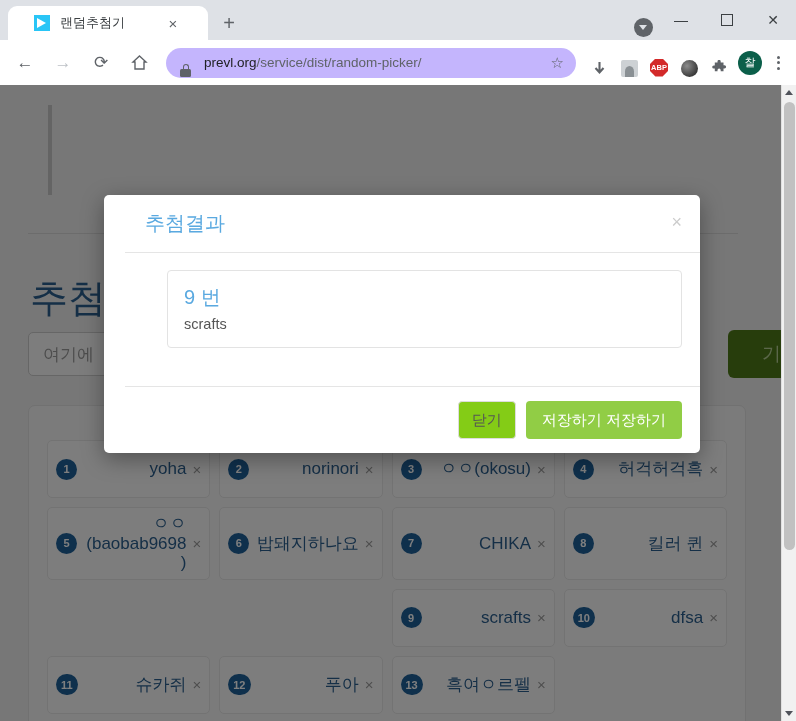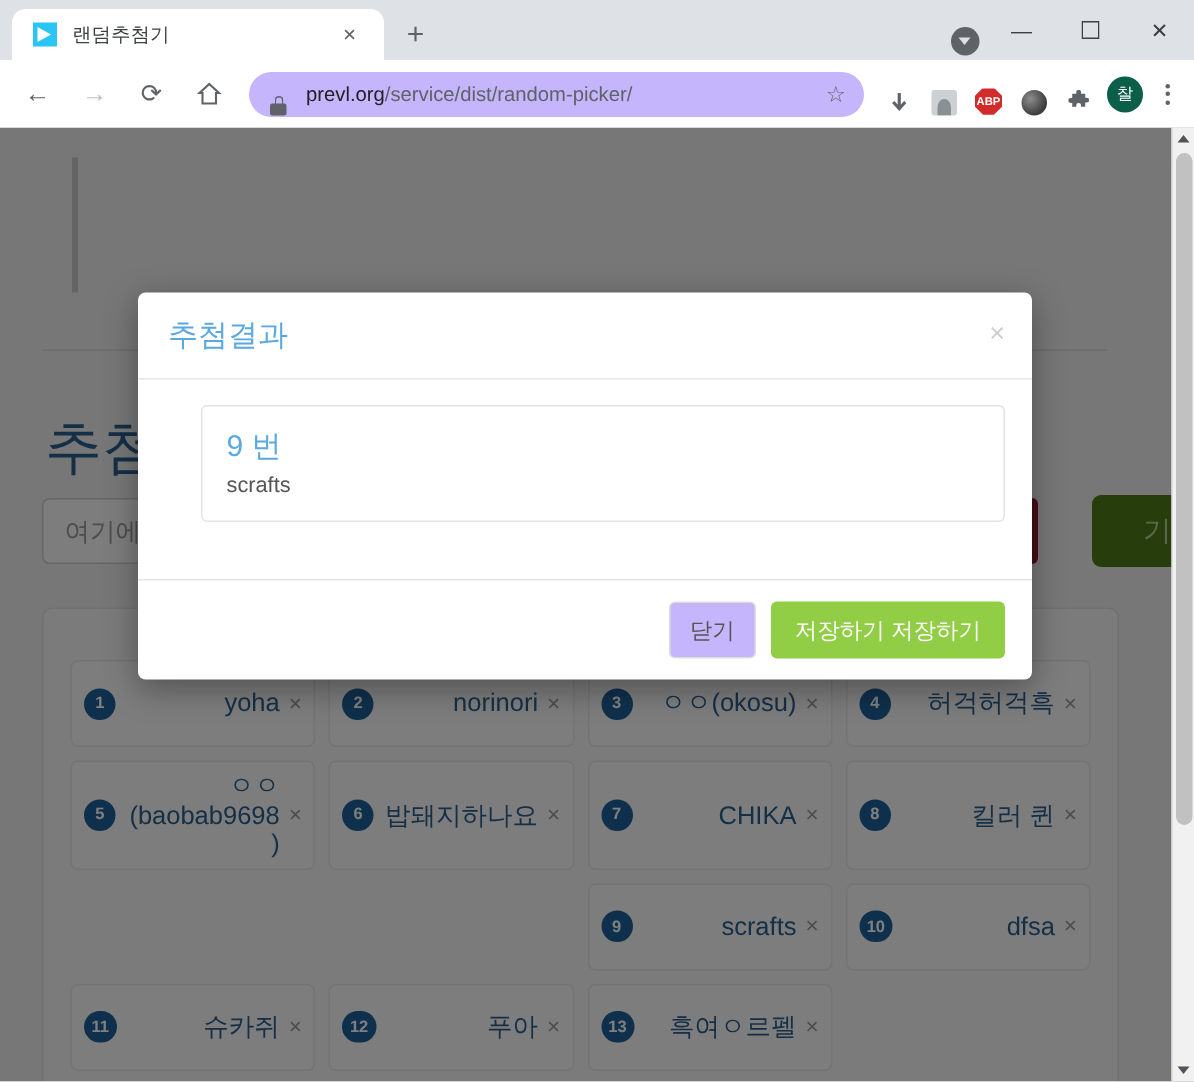--- a/index.html
+++ b/index.html
@@ -11,23 +11,23 @@
   }
 
   
   .browser { width: 796px; height: 721px; position: relative; }
 
   .titlebar {
     height: 40px; background: #dee1e6;
     display: flex; align-items: flex-end; position: relative;
   }
   .tab {
-    margin-left: 8px; width: 248px; height: 34px;
+    margin-left: 8px; width: 200px; height: 34px;
     background: #ffffff; border-radius: 9px 9px 0 0;
-    display: flex; align-items: center; padding: 0 14px;
+    display: flex; align-items: center; padding: 0 26px;
     position: relative; z-index: 2;
   }
   .tab-favicon {
     width: 16px; height: 16px; background: #29c5f6;
     flex: 0 0 16px; margin-right: 10px; position: relative;
   }
   .tab-favicon::after {
     content: ""; position: absolute; left: 3px; top: 3px;
     border-left: 9px solid #ffffff; border-top: 5px solid transparent;
     border-bottom: 5px solid transparent;
@@ -205,24 +205,25 @@
   .cell-name {
     flex: 1; text-align: right; font-size: 17px; color: #2b5f8e;
     line-height: 1.15; word-break: break-word;
   }
   .cell-x {
     flex: 0 0 auto; font-size: 15px; color: #9c9c9c; cursor: pointer;
   }
 
   
   .modal {
-    position: absolute; left: 92px; top: 110px;
+    position: absolute; left: 104px; top: 110px;
     width: 596px; background: #ffffff;
     border-radius: 5px; z-index: 10;
     box-shadow: 0 6px 22px rgba(0,0,0,0.35);
+    padding-left: 21px;
   }
   .modal-header {
     height: 58px; border-bottom: 1px solid #e5e5e5;
     display: flex; align-items: center; padding: 0 20px; position: relative;
   }
   .modal-title { font-size: 20px; color: #5aa9e0; }
   .modal-x {
     position: absolute; right: 18px; top: 18px;
     font-size: 18px; color: #cccccc; cursor: pointer; line-height: 1;
   }
@@ -231,21 +232,21 @@
     border: 1px solid #e3e3e3; border-radius: 4px;
     padding: 13px 16px 15px 16px;
   }
   .result-num { font-size: 20px; color: #5aa9e0; margin-bottom: 5px; }
   .result-name { font-size: 14.5px; color: #555555; }
   .modal-footer {
     border-top: 1px solid #e5e5e5;
     padding: 14px 18px; display: flex; justify-content: flex-end; gap: 10px;
   }
   .btn-close {
-    min-width: 52px; height: 38px; background: #c4b5fd;
+    min-width: 52px; height: 38px; background: #84cc16;
     border: 1px solid #dddddd; border-radius: 4px;
     font-size: 15px; color: #555555; cursor: pointer;
     display: flex; align-items: center; justify-content: center; padding: 0 13px;
   }
   .btn-save {
     height: 38px; background: #91cd45; border: none; border-radius: 4px;
     font-size: 15px; color: #ffffff; cursor: pointer;
     display: flex; align-items: center; justify-content: center; padding: 0 16px;
   }
 

